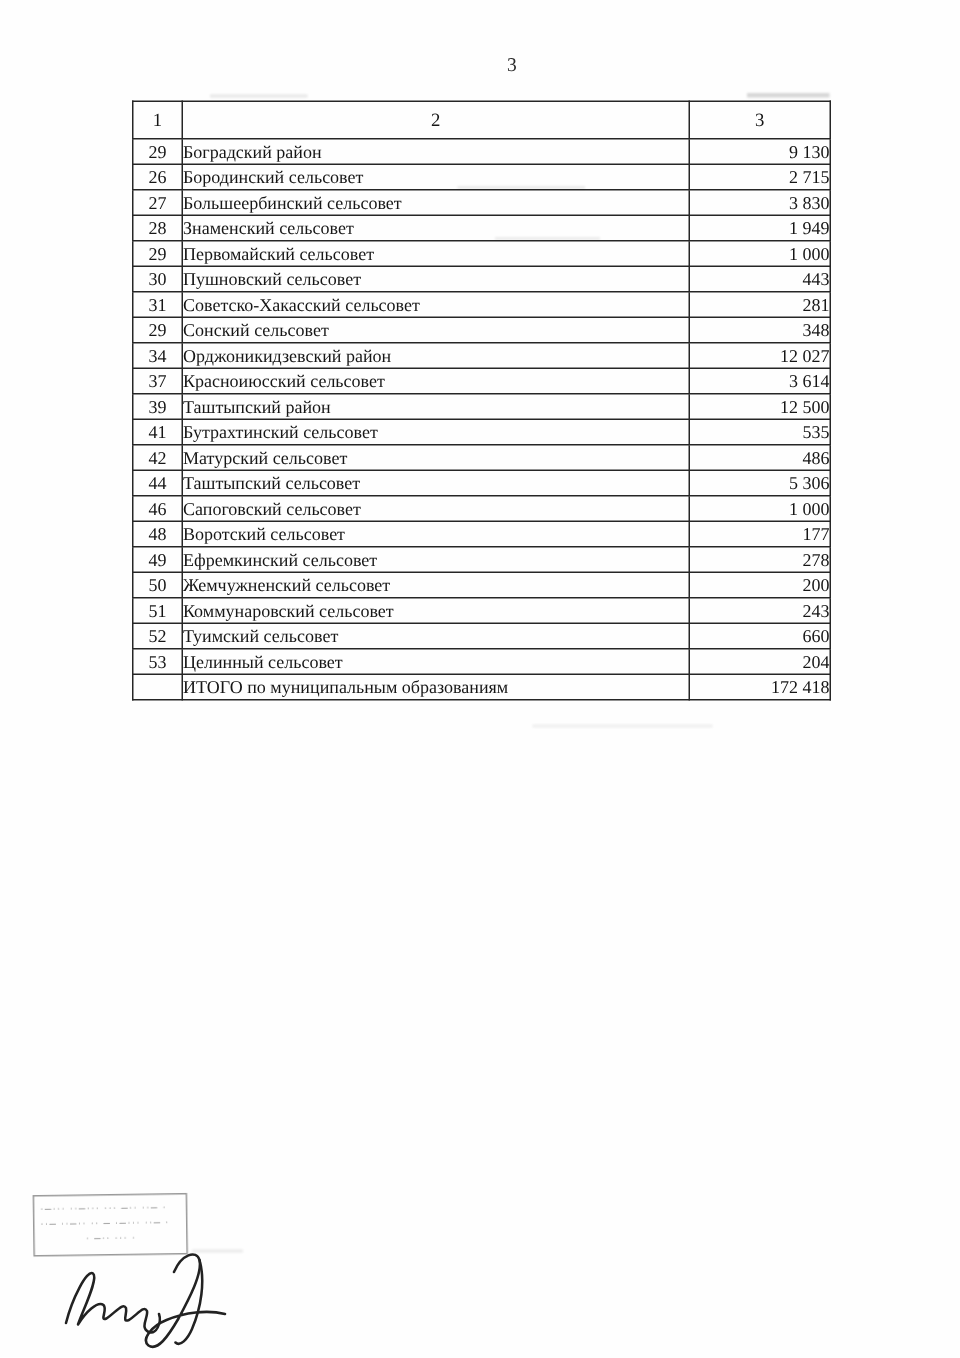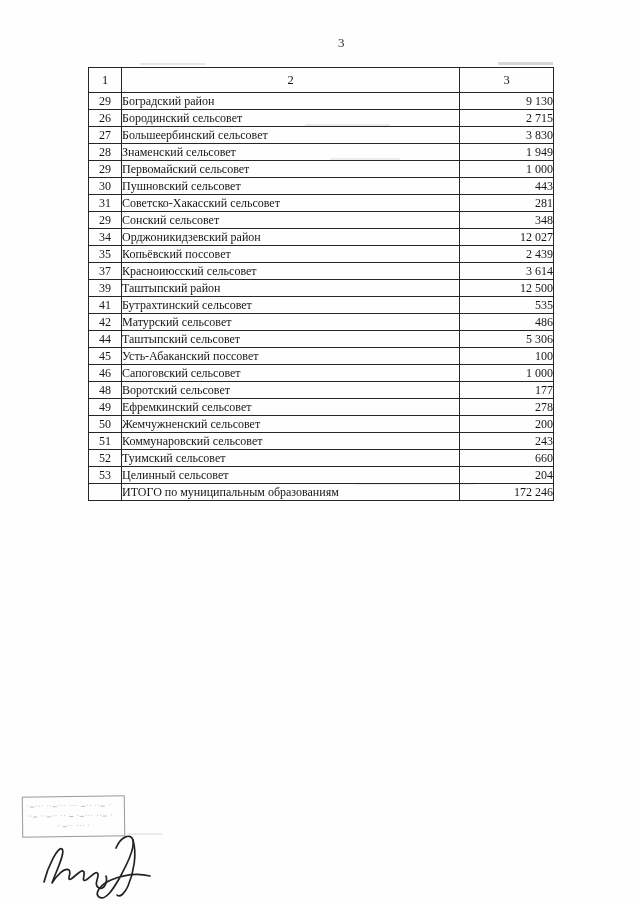--- a/index.html
+++ b/index.html
@@ -165,25 +165,20 @@
       <td class="c3">348</td>
     </tr>
 
 
     <tr>
       <td class="c1">34</td>
       <td class="c2">Орджоникидзевский район</td>
       <td class="c3">12 027</td>
     </tr>
 
-    <tr>
-      <td class="c1">35</td>
-      <td class="c2">Копьёвский поссовет</td>
-      <td class="c3">2 439</td>
-    </tr>
 
 
     <tr>
       <td class="c1">37</td>
       <td class="c2">Красноиюсский сельсовет</td>
       <td class="c3">3 614</td>
     </tr>
 
 
     <tr>
@@ -205,25 +200,20 @@
       <td class="c3">486</td>
     </tr>
 
 
     <tr>
       <td class="c1">44</td>
       <td class="c2">Таштыпский сельсовет</td>
       <td class="c3">5 306</td>
     </tr>
 
-    <tr>
-      <td class="c1">45</td>
-      <td class="c2">Усть-Абаканский поссовет</td>
-      <td class="c3">100</td>
-    </tr>
 
     <tr>
       <td class="c1">46</td>
       <td class="c2">Сапоговский сельсовет</td>
       <td class="c3">1 000</td>
     </tr>
 
 
     <tr>
       <td class="c1">48</td>
@@ -257,21 +247,21 @@
 
     <tr>
       <td class="c1">53</td>
       <td class="c2">Целинный сельсовет</td>
       <td class="c3">204</td>
     </tr>
 
     <tr>
       <td class="c1"></td>
       <td class="c2">ИТОГО по муниципальным образованиям</td>
-      <td class="c3">172 246</td>
+      <td class="c3">172 418</td>
     </tr>
   </tbody>
   </table>
 
   <div class="artifact" style="left:498px; top:62px; width:55px; height:3px;"></div>
   <div class="artifact" style="left:140px; top:63px; width:65px; height:2px; opacity:.6;"></div>
   <div class="artifact" style="left:305px; top:124px; width:85px; height:2px; opacity:.5;"></div>
   <div class="artifact" style="left:330px; top:158px; width:70px; height:2px; opacity:.45;"></div>
   <div class="artifact" style="left:355px; top:483px; width:120px; height:2px; opacity:.4;"></div>
   <div class="artifact" style="left:128px; top:833px; width:34px; height:2px; opacity:.5;"></div>

